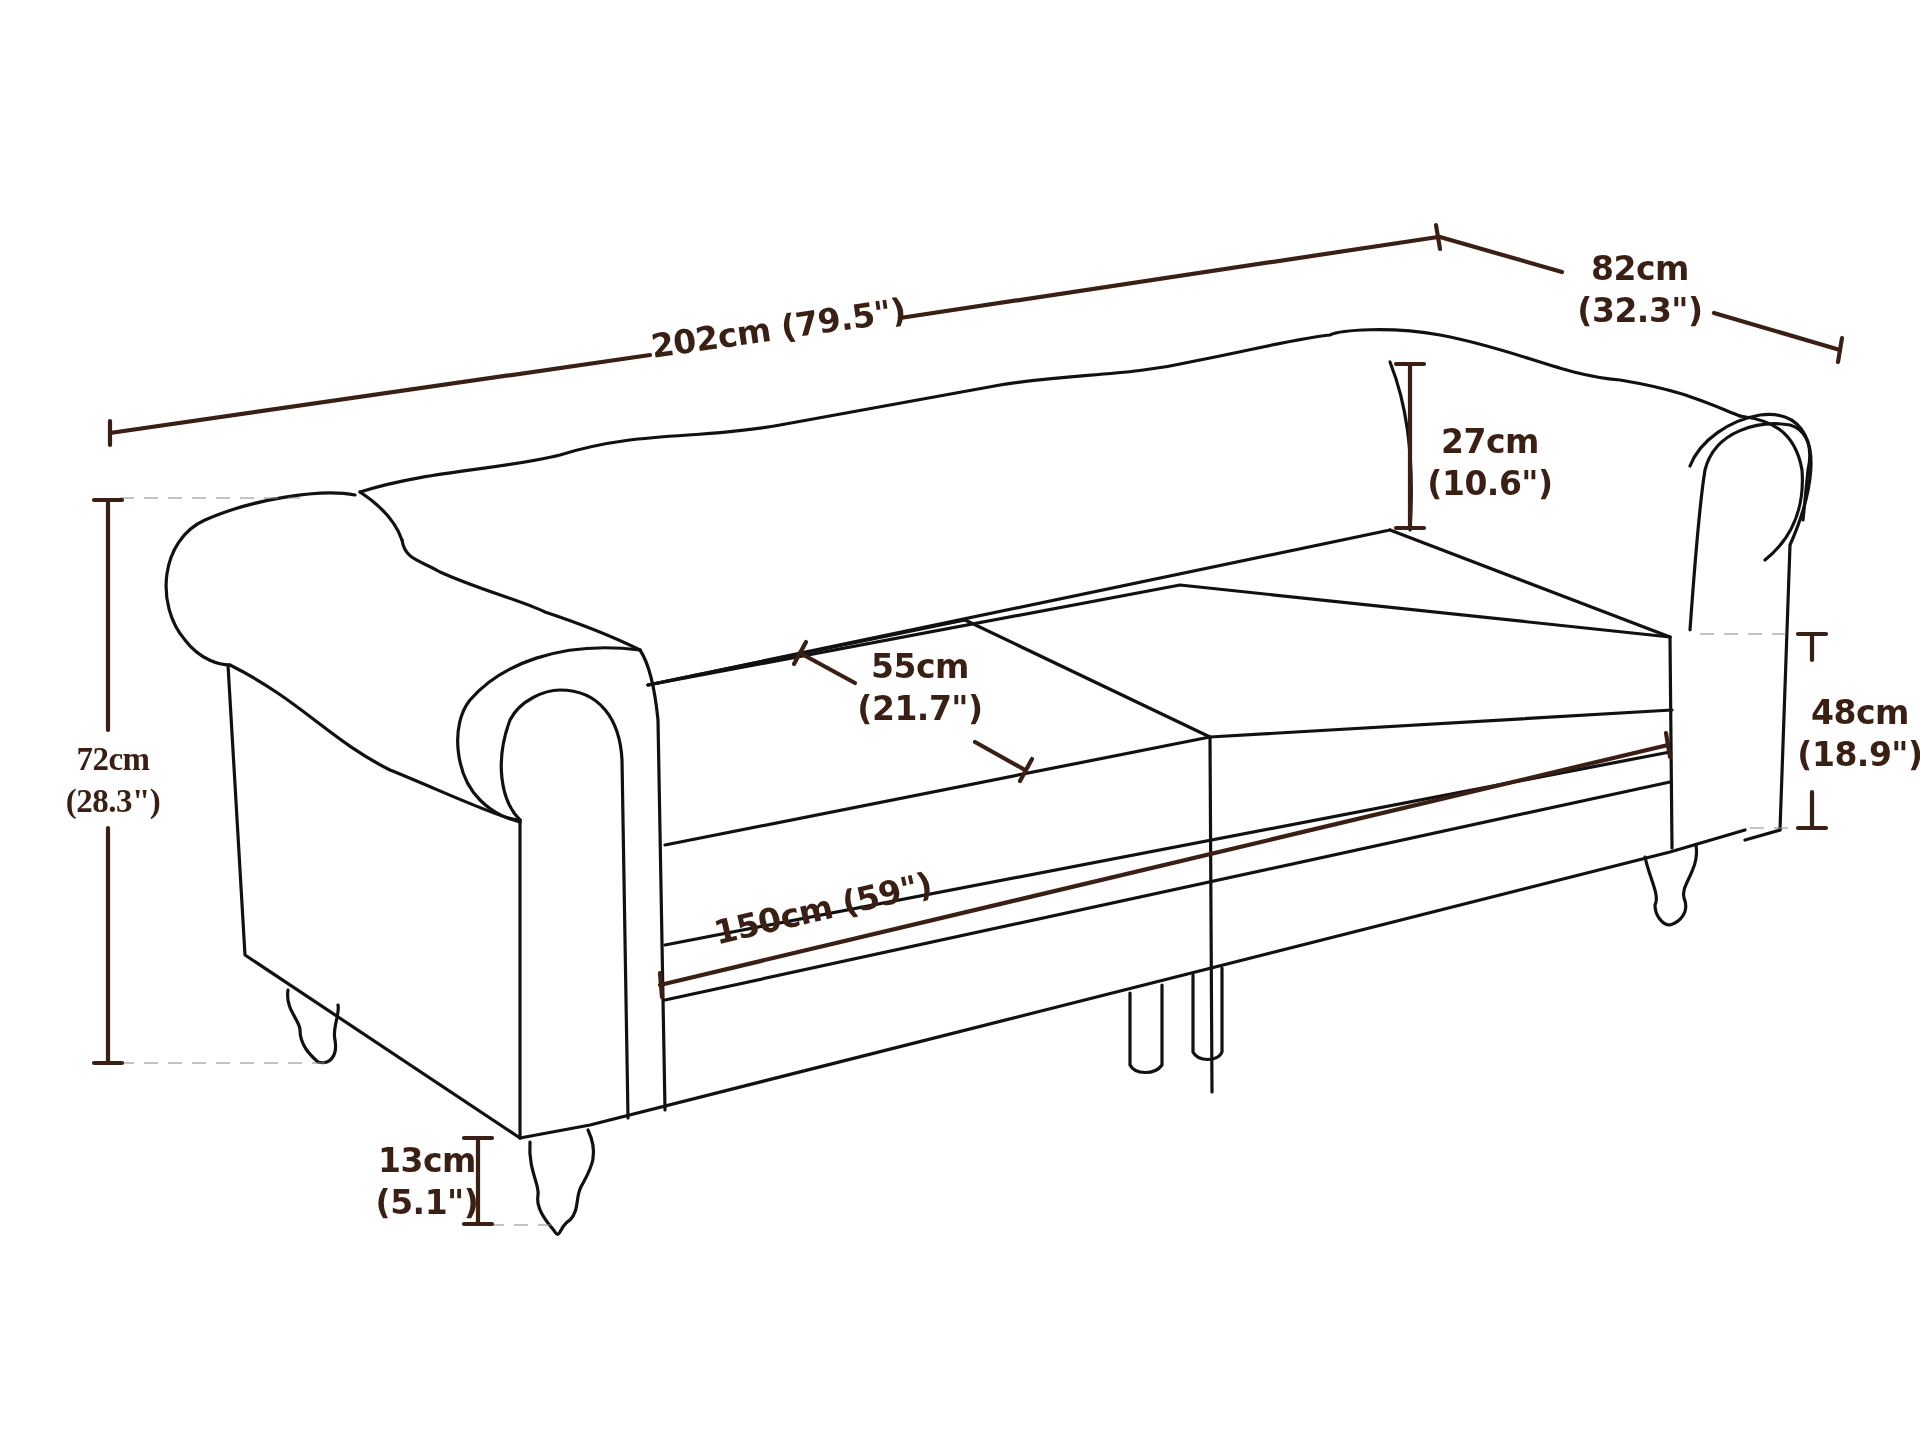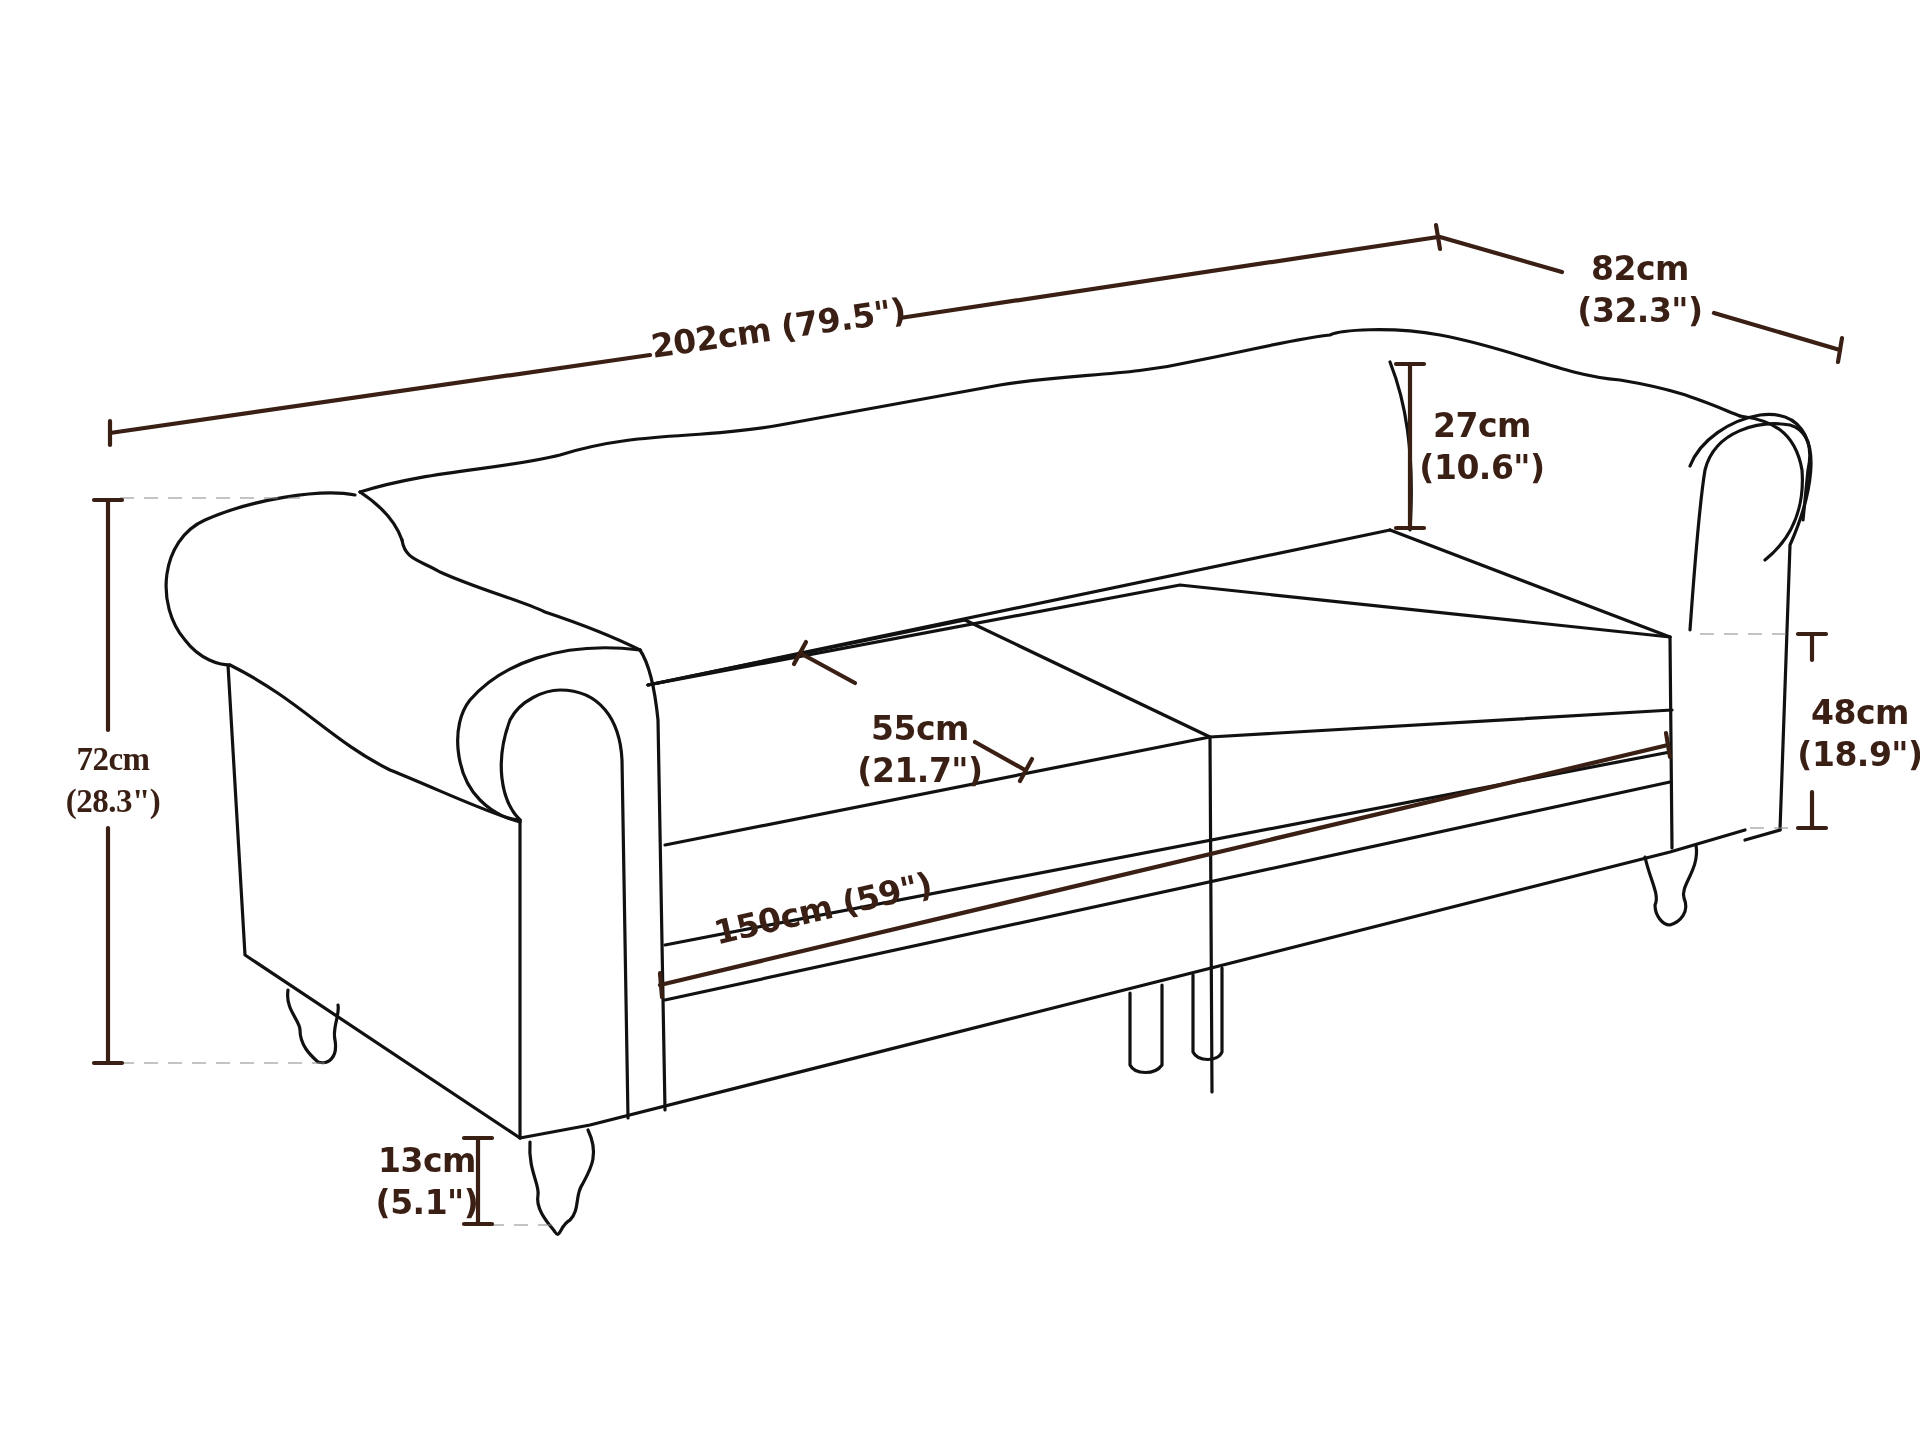--- a/index.html
+++ b/index.html
@@ -106,26 +106,26 @@
 
 <div class="lbl rot" style="left:650px; top:308px; width:250px; transform: rotate(-8.3deg);">
   <span>202cm (79.5")</span>
 </div>
 
 <div class="lbl" style="left:1570px; top:248px; width:140px;text-align:center;">
   <span>82cm</span>
   <span>(32.3")</span>
 </div>
 
-<div class="lbl" style="left:1412px; top:405px; width:140px;">
+<div class="lbl" style="left:1412px; top:421px; width:140px;padding-left:8px;">
   <span>27cm</span>
   <span>(10.6")</span>
 </div>
 
-<div class="lbl" style="left:845px; top:708px; width:150px;">
+<div class="lbl" style="left:845px; top:646px; width:150px;">
   <span>55cm</span>
   <span>(21.7")</span>
 </div>
 
 <div class="lbl" style="left:1752px; top:692px; width:130px;margin-left:43px;">
   <span>48cm</span>
   <span>(18.9")</span>
 </div>
 
 <div class="lbl" style="left:48px; top:738px; width:130px;font-family:Liberation Serif, serif;">

